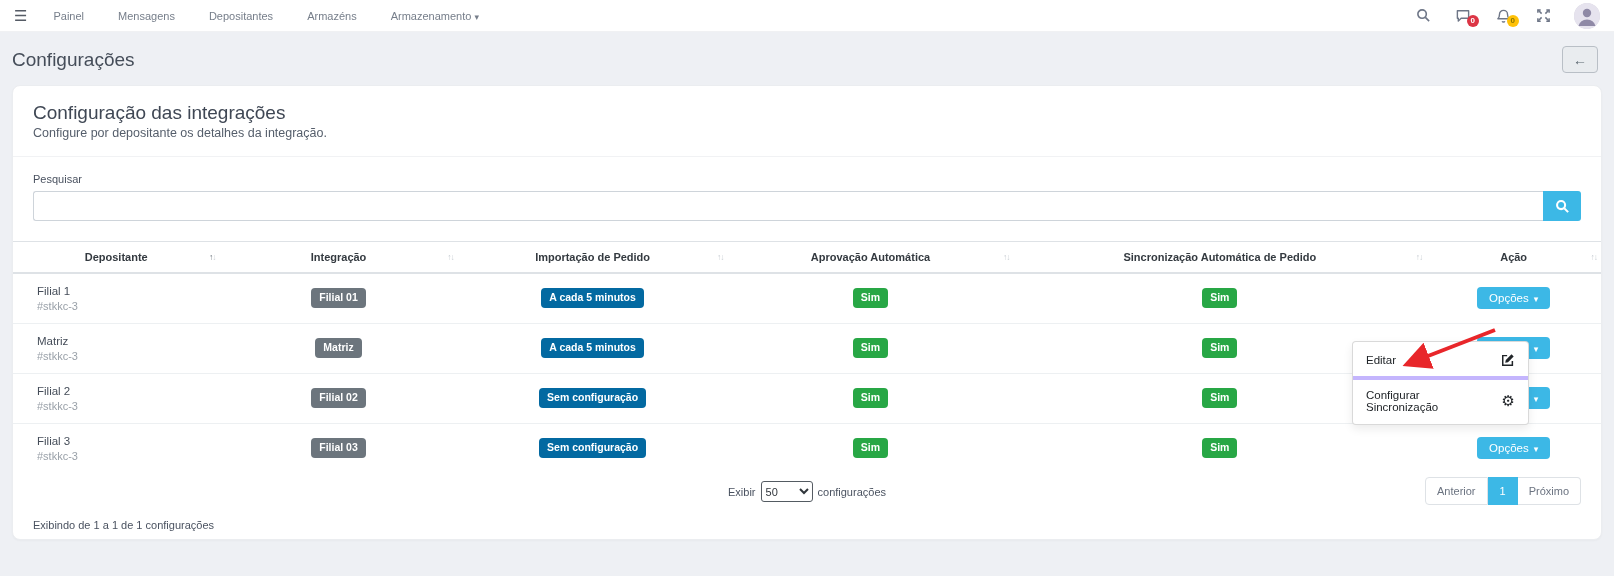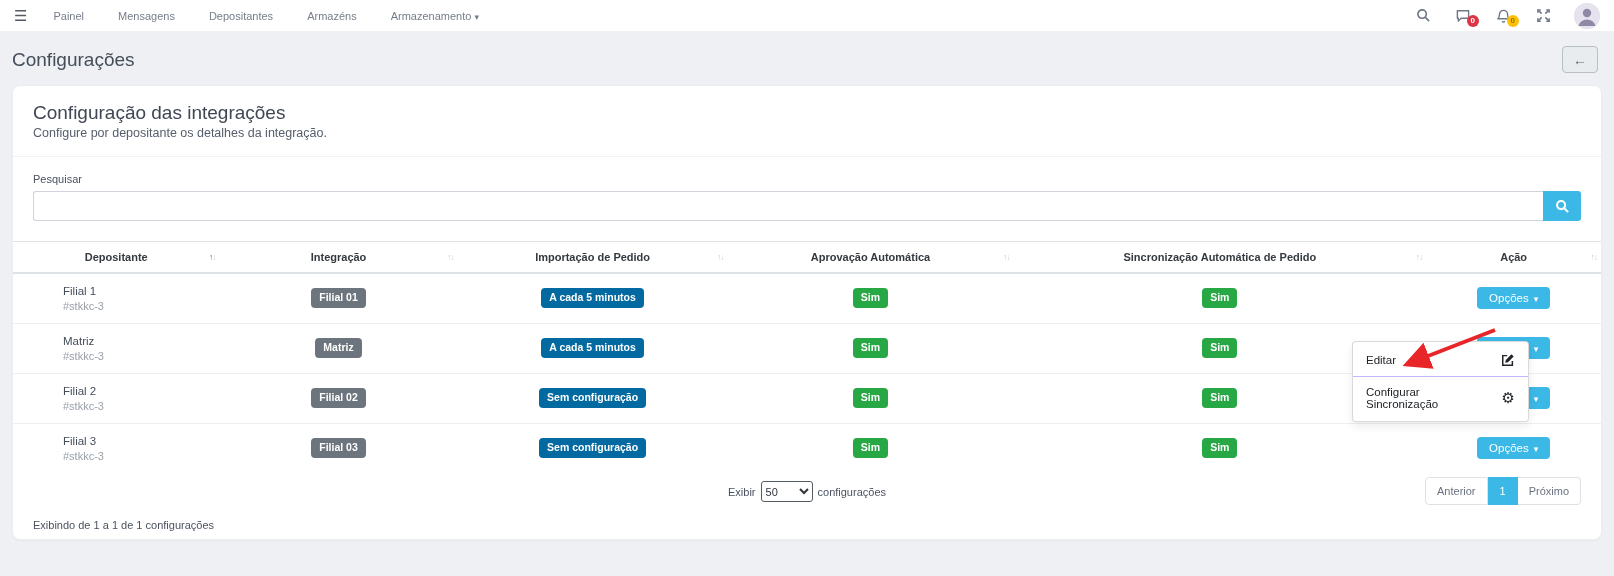--- a/index.html
+++ b/index.html
@@ -67,21 +67,21 @@
   }
   .sort { position:absolute; right:4px; top:50%; transform:translateY(-50%); font-size:8.5px; letter-spacing:-1px; cursor:pointer; }
   .sort .a-up::before { content:"↑"; color:#c8cdd3; }
   .sort .a-dn::before { content:"↓"; color:#c8cdd3; }
   .sort.active .a-up::before { color:#6c757d; }
   tbody td {
     padding:0 6px; height:50px; border-top:1px solid #edf0f2;
     font-size:11.5px; text-align:center; vertical-align:middle; color:#454d59;
   }
   tbody tr:first-child td { border-top:none; }
-  td.dep-cell { text-align:left; padding-left:50px;margin-top:34px; }
+  td.dep-cell { text-align:left; padding-left:24px;margin-top:34px; }
   .dep-name { font-size:11.5px; color:#454d59; margin-bottom:3px; }
   .dep-code { font-size:11px; color:#9aa1a9; }
   .badge {
     display:inline-block; padding:3px 8px; border-radius:4px;
     font-size:10.5px; font-weight:bold; color:#fff; line-height:1.3;
   }
   .badge.gray { background:#6c757d; }
   .badge.blue { background:#0369a1; }
   .badge.green { background:#28a745; }
   .btn-opcoes {
@@ -111,21 +111,21 @@
   
   .dropdown-menu {
     position:absolute; left:1352px; top:341px; width:177px; background:#fff;
     border:1px solid rgba(0,0,0,0.15); border-radius:4px;
     box-shadow:0 4px 10px rgba(0,0,0,0.08); z-index:40; padding:2px 0;
   }
   .dropdown-item {
     display:flex; align-items:center; justify-content:space-between;
     padding:9px 13px; font-size:11.5px; color:#212529; cursor:pointer;
   }
-  .dropdown-item + .dropdown-item { border-top:1px solid #c4b5fd;gap:44px; }
+  .dropdown-item + .dropdown-item { border-top:4px solid #c4b5fd;gap:44px; }
   .gear-glyph::before { content:"⚙"; font-size:15px; color:#212529; }
   
   .arrow-overlay { position:absolute; left:1385px; top:318px; z-index:50; pointer-events:none; }
 </style>
 </head>
 <body>
 
 <div class="navbar">
   <span class="hamburger"></span>
   <div class="nav-menu">

